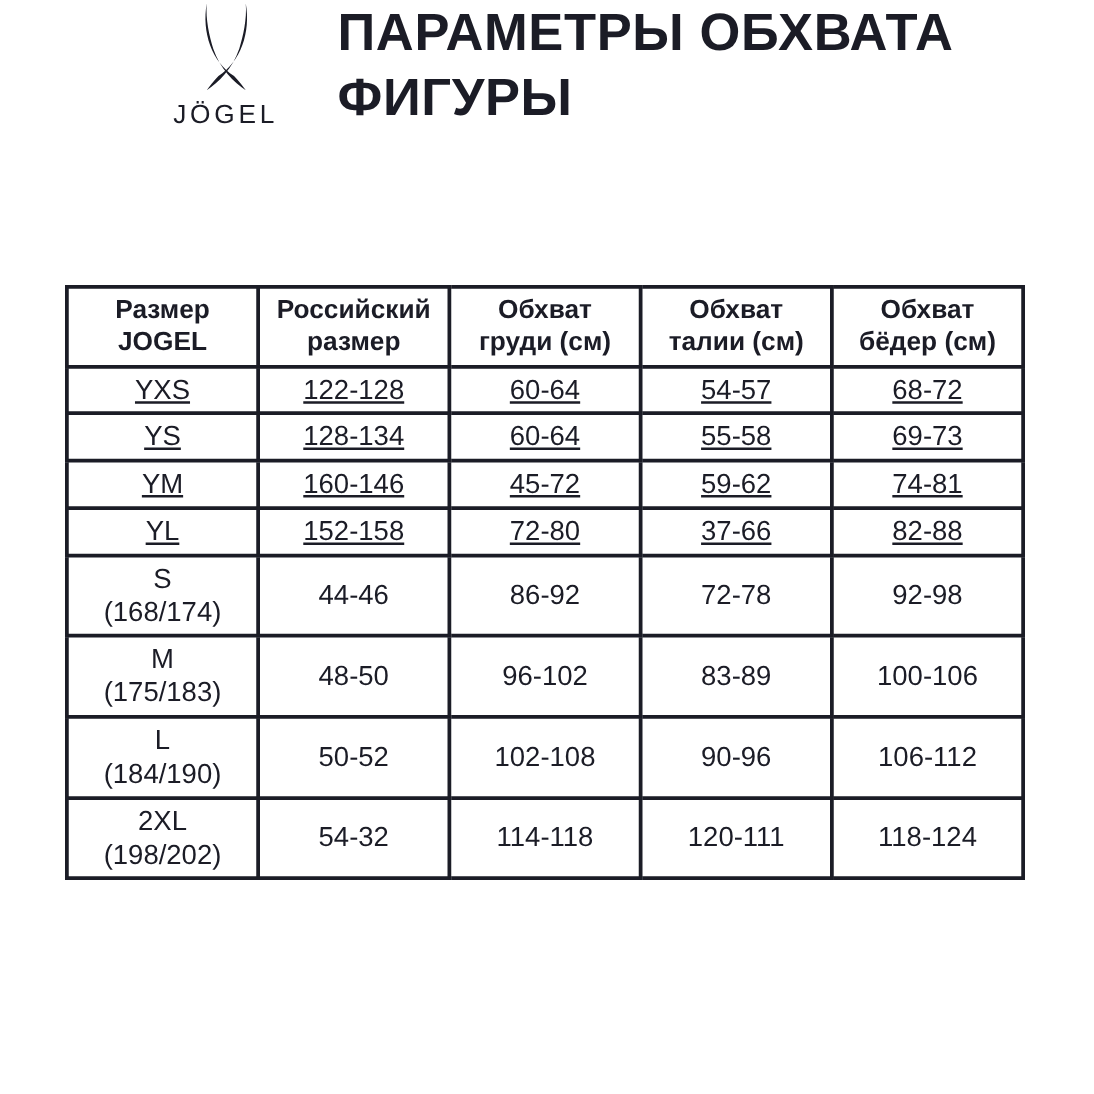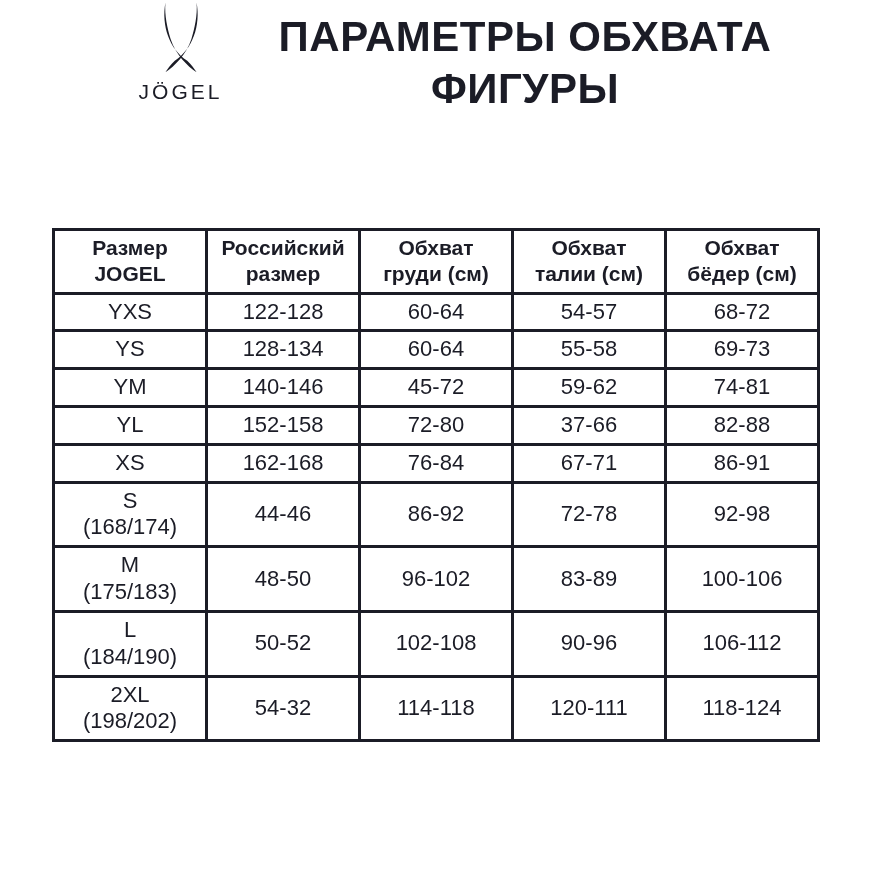--- a/index.html
+++ b/index.html
@@ -10,35 +10,35 @@
   html,body{width:875px;height:875px;background:var(--bg);
     font-family:"Liberation Sans",sans-serif;color:var(--ink);}
   .page{position:relative;width:875px;height:875px;overflow:hidden;}
 
   
   .logo{position:absolute;left:128px;top:0;width:105px;text-align:center;}
   .logo svg{display:block;margin:2px auto 4px auto;}
   .wordmark{font-size:21px;font-weight:400;letter-spacing:3px;
     color:var(--ink);white-space:nowrap;}
 
-  .title{position:absolute;left:270px;top:11px;width:510px;
-    text-align:center;font-size:42px;line-height:1.24;font-weight:700;
+  .title{position:absolute;left:270px;top:0;width:510px;
+    font-size:42px;line-height:1.24;font-weight:700;
     letter-spacing:0.5px;color:var(--ink);}
 
   
   table.size-table{position:absolute;left:52px;top:228px;width:768px;
     border-collapse:collapse;table-layout:fixed;}
   .size-table th,.size-table td{
     border:3px solid var(--ink);
     text-align:center;vertical-align:middle;
     white-space:pre-line;
     padding:4px 2px;}
   .size-table th{font-size:21px;font-weight:700;line-height:1.25;height:54px;}
   .size-table td{font-size:22px;font-weight:400;line-height:1.22;}
-  .size-table tr.single td{height:36px;}
+  .size-table tr.single td{height:36px;text-decoration:underline;}
   .size-table tr.double td{height:62px;}
 </style>
 </head>
 <body>
 
 <div class="page">
 
   <div class="logo">
     <svg width="52" height="74" viewBox="0 0 100 140" aria-hidden="true">
       <path fill="#1b1c26" d="M 20,0
@@ -84,38 +84,31 @@
         </tr>
         <tr class="single">
           <td>YS</td>
           <td>128-134</td>
           <td>60-64</td>
           <td>55-58</td>
           <td>69-73</td>
         </tr>
         <tr class="single">
           <td>YM</td>
-          <td>140-146</td>
+          <td>160-146</td>
           <td>45-72</td>
           <td>59-62</td>
           <td>74-81</td>
         </tr>
         <tr class="single">
           <td>YL</td>
           <td>152-158</td>
           <td>72-80</td>
           <td>37-66</td>
           <td>82-88</td>
-        </tr>
-        <tr class="single">
-          <td>XS</td>
-          <td>162-168</td>
-          <td>76-84</td>
-          <td>67-71</td>
-          <td>86-91</td>
         </tr>
         <tr class="double">
           <td>S
 (168/174)</td>
           <td>44-46</td>
           <td>86-92</td>
           <td>72-78</td>
           <td>92-98</td>
         </tr>
         <tr class="double">

